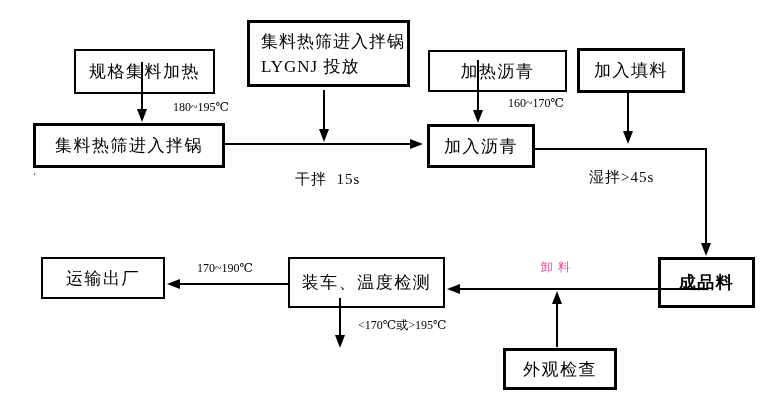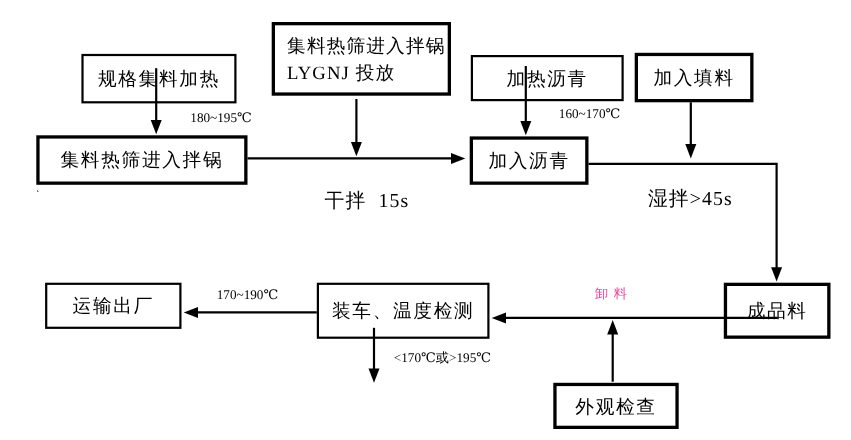--- a/index.html
+++ b/index.html
@@ -38,21 +38,21 @@
     line-height: 25px;
     letter-spacing: 1px;
   }
   .flow-label {
     position: absolute;
     font-size: 12px;
     white-space: pre;
     z-index: 3;
   }
   .flow-label.mix {
-    font-size: 18px;
+    font-size: 15px;
     letter-spacing: 1px;
   }
   .flow-label.small-spaced {
     letter-spacing: 5px;
     color: #ec4899;
   }
   .flow-label.tiny {
     font-size: 9px;
     color: #333333;
   }
@@ -96,21 +96,21 @@
   </div>
 
   <div class="pbox thick" style="left:577px; top:48px; width:108px; height:45px;">
     <span>加入填料</span>
   </div>
 
   <div class="pbox thick" style="left:427px; top:124px; width:108px; height:44px;">
     <span>加入沥青</span>
   </div>
 
-  <div class="pbox thick" style="left:658px; top:257px; width:97px; height:51px;">
+  <div class="pbox thick" style="left:658px; top:257px; width:97px; height:51px;font-weight:bold;">
     <span>成品料</span>
   </div>
 
   <div class="pbox" style="left:288px; top:257px; width:157px; height:51px;">
     <span>装车、温度检测</span>
   </div>
 
   <div class="pbox" style="left:41px; top:257px; width:124px; height:42px;">
     <span>运输出厂</span>
   </div>

